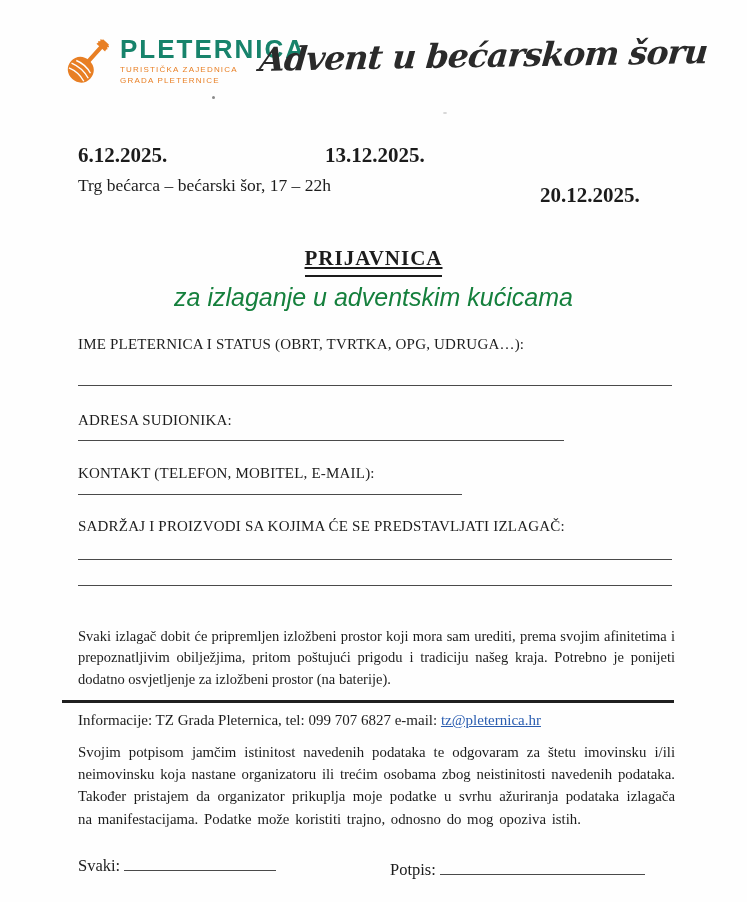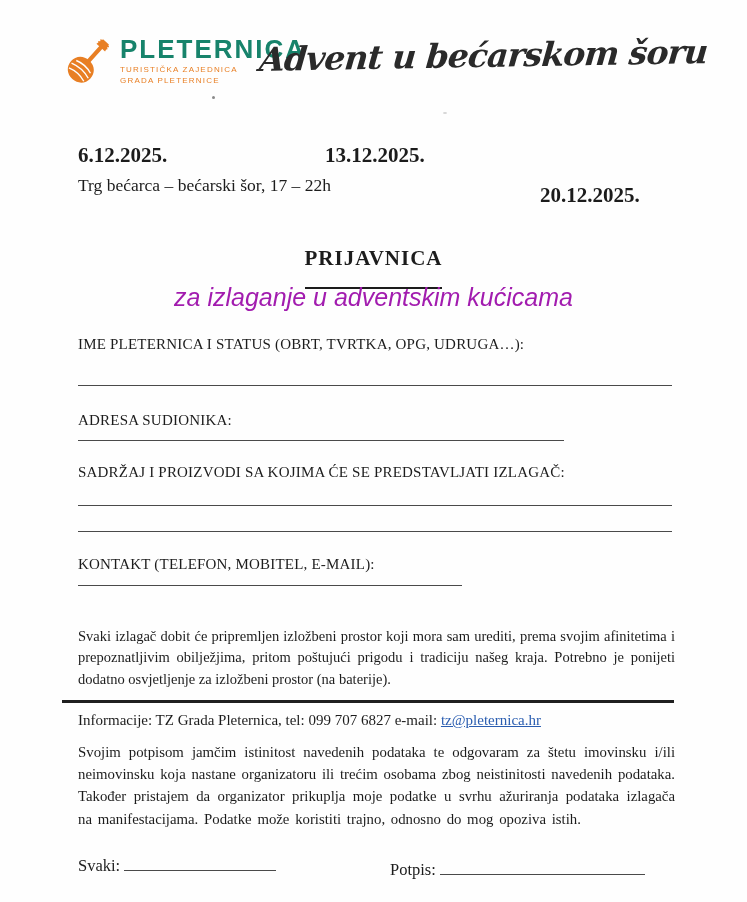--- a/index.html
+++ b/index.html
@@ -33,23 +33,23 @@
 
   
   .dates-row{position:absolute;top:143px;left:78px;right:75px;height:26px;font-weight:bold;font-size:21px;}
   .date-1{position:absolute;left:0;}
   .date-2{position:absolute;left:226px;margin-left:21px;}
   .date-3{position:absolute;left:462px;margin-top:40px;}
   .location{position:absolute;top:175px;left:78px;font-size:17.5px;}
 
   
   .form-title{position:absolute;top:246px;left:0;right:0;text-align:center;font-weight:bold;font-size:21px;letter-spacing:1px;}
-  .form-title span{border-bottom:2px solid #1c1c1c;padding-bottom:17px;}
+  .form-title span{border-bottom:2px solid #1c1c1c;padding-bottom:5px;text-decoration:underline;}
   .form-subtitle{position:absolute;top:283px;left:0;right:0;text-align:center;
-    font-family:"Liberation Sans", sans-serif;font-style:italic;font-size:25px;color:#a21caf;}
+    font-family:"Liberation Sans", sans-serif;font-style:italic;font-size:25px;color:#15803d;}
 
   
   .fields{position:absolute;top:336px;left:78px;right:75px;}
   .field-label{font-size:15px;letter-spacing:0.2px;}
   .blank{border-bottom:1.4px solid #4a4a4a;height:0;}
   .f1 .blank{margin-top:32px;}
   .f2{margin-top:26px;}
   .f2 .blank{margin-top:11px;width:486px;}
   .f3{margin-top:24px;}
   .f3 .blank{margin-top:12px;width:384px;}
@@ -126,28 +126,28 @@
 
   <div class="fields">
     <div class="field f1">
       <div class="field-label">IME PLETERNICA I STATUS (OBRT, TVRTKA, OPG, UDRUGA…):</div>
       <div class="blank"></div>
     </div>
     <div class="field f2">
       <div class="field-label">ADRESA SUDIONIKA:</div>
       <div class="blank"></div>
     </div>
+    <div class="field f3">
+      <div class="field-label">KONTAKT (TELEFON, MOBITEL, E-MAIL):</div>
+      <div class="blank"></div>
+    </div>
     <div class="field f4">
       <div class="field-label">SADRŽAJ I PROIZVODI SA KOJIMA ĆE SE PREDSTAVLJATI IZLAGAČ:</div>
       <div class="blank blank1"></div>
       <div class="blank blank2"></div>
-    </div>
-    <div class="field f3">
-      <div class="field-label">KONTAKT (TELEFON, MOBITEL, E-MAIL):</div>
-      <div class="blank"></div>
     </div>
   </div>
 
   <div class="note">Svaki izlagač dobit će pripremljen izložbeni prostor koji mora sam urediti, prema svojim afinitetima i prepoznatljivim obilježjima, pritom poštujući prigodu i tradiciju našeg kraja. Potrebno je ponijeti dodatno osvjetljenje za izložbeni prostor (na baterije).</div>
 
   <div class="rule"></div>
   <div class="info-line">
     <span>Informacije: TZ Grada Pleternica, tel: 099 707 6827  e-mail: </span><a href="#" class="email-link">tz@pleternica.hr</a>
   </div>
 

